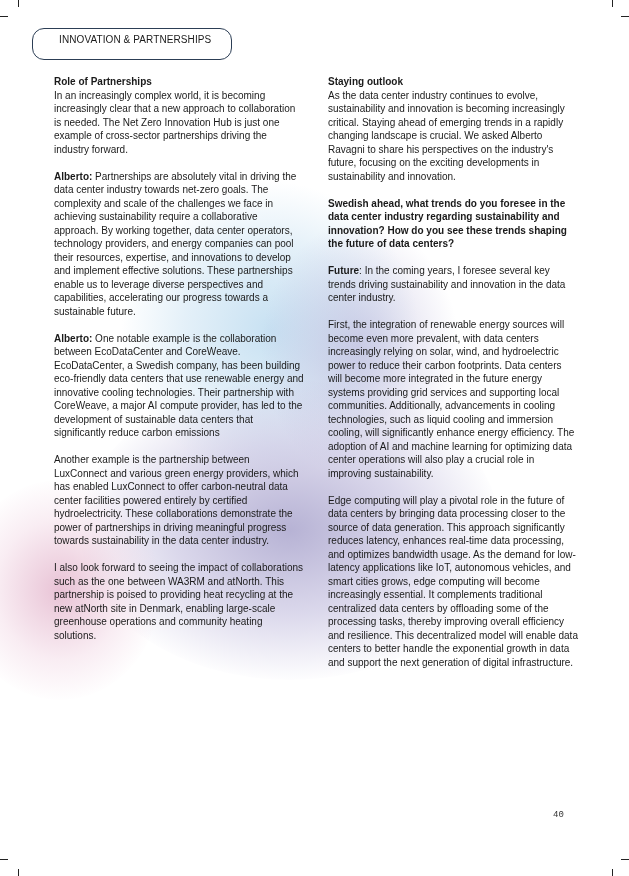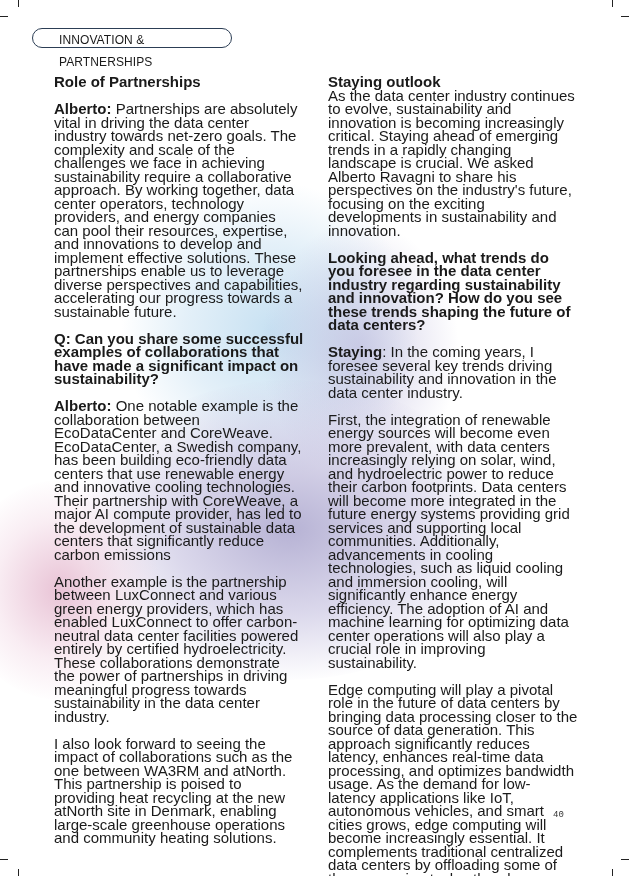--- a/index.html
+++ b/index.html
@@ -15,26 +15,26 @@
   .glow-purple { left: 80px; top: 380px; width: 420px; height: 300px;
     background: radial-gradient(ellipse, rgba(170,165,205,0.85) 0%, rgba(190,185,220,0.55) 40%, rgba(255,255,255,0) 72%); }
   .glow-purple2 { left: 260px; top: 220px; width: 200px; height: 260px;
     background: radial-gradient(ellipse, rgba(180,175,215,0.6) 0%, rgba(255,255,255,0) 70%); }
   .glow-pink { left: -40px; top: 480px; width: 200px; height: 220px;
     background: radial-gradient(ellipse, rgba(225,175,200,0.75) 0%, rgba(240,210,225,0.4) 45%, rgba(255,255,255,0) 72%); }
 
   .crop { position: absolute; background: #222; }
 
   .pill {
-    position: absolute; left: 32px; top: 28px; width: 200px; height: 20px;
+    position: absolute; left: 32px; top: 28px; width: 200px; height: 32px;
     border: 1.2px solid #2c3e55; border-radius: 12px;
-    font-size: 12px; letter-spacing: 0.1px; line-height: 22px;
+    font-size: 10px; letter-spacing: 0.1px; line-height: 22px;
     padding-left: 26px; box-sizing: border-box; color: #1a1a1a;
   }
-  .col { position: absolute; top: 75px; font-size: 15px; line-height: 13.5px; }
+  .col { position: absolute; top: 75px; font-size: 10px; line-height: 13.5px; }
   .col-left { left: 54px; width: 250px; }
   .col-right { left: 328px; width: 250px; }
   .col p { margin: 0 0 13.5px 0; }
   .h { font-weight: bold; }
   .q { font-weight: bold; }
   .a { }
   .speaker { font-weight: bold; }
   .page-num { position: absolute; left: 553px; top: 810px; font-size: 9px; color: #333; font-family: Liberation Mono, monospace; }
 </style>
 </head>
@@ -52,32 +52,32 @@
 <div class="crop" style="left:0;top:859px;width:8px;height:1px;"></div>
 <div class="crop" style="left:18px;top:869px;width:1px;height:7px;"></div>
 <div class="crop" style="left:621px;top:859px;width:8px;height:1px;"></div>
 <div class="crop" style="left:612px;top:869px;width:1px;height:7px;"></div>
 
 <div class="pill">INNOVATION &amp; PARTNERSHIPS</div>
 
 <div class="col col-left">
   <p>
     <span class="h">Role of Partnerships</span><br>
+    <span>In an increasingly complex world, it is becoming increasingly clear that a new approach to collaboration is needed. The Net Zero Innovation Hub is just one example of cross-sector partnerships driving the industry forward.</span>
   </p>
   <p class="a"><span class="speaker">Alberto:</span><span> Partnerships are absolutely vital in driving the data center industry towards net-zero goals. The complexity and scale of the challenges we face in achieving sustainability require a collaborative approach. By working together, data center operators, technology providers, and energy companies can pool their resources, expertise, and innovations to develop and implement effective solutions. These partnerships enable us to leverage diverse perspectives and capabilities, accelerating our progress towards a sustainable future.</span></p>
-  <p class="q">Q: Can you share some successful examples of collaborations that have made a significant impact on sustainability?</p>
   <p class="a"><span class="speaker">Alberto:</span><span> One notable example is the collaboration between EcoDataCenter and CoreWeave. EcoDataCenter, a Swedish company, has been building eco-friendly data centers that use renewable energy and innovative cooling technologies. Their partnership with CoreWeave, a major AI compute provider, has led to the development of sustainable data centers that significantly reduce carbon emissions</span></p>
   <p class="a">Another example is the partnership between LuxConnect and various green energy providers, which has enabled LuxConnect to offer carbon-neutral data center facilities powered entirely by certified hydroelectricity. These collaborations demonstrate the power of partnerships in driving meaningful progress towards sustainability in the data center industry.</p>
   <p class="a">I also look forward to seeing the impact of collaborations such as the one between WA3RM and atNorth. This partnership is poised to providing heat recycling at the new atNorth site in Denmark, enabling large-scale greenhouse operations and community heating solutions.</p>
 </div>
 
 <div class="col col-right">
   <p>
     <span class="h">Staying outlook</span><br>
     <span>As the data center industry continues to evolve, sustainability and innovation is becoming increasingly critical. Staying ahead of emerging trends in a rapidly changing landscape is crucial. We asked Alberto Ravagni to share his perspectives on the industry's future, focusing on the exciting developments in sustainability and innovation.</span>
   </p>
-  <p class="q">Looking ahead, what trends do you foresee in the data center industry regarding sustainability and innovation? How do you see these trends shaping the future of data centers?</p>
-  <p class="a"><span class="speaker">Staying</span><span>: In the coming years, I foresee several key trends driving sustainability and innovation in the data center industry.</span></p>
+  <p class="q">Swedish ahead, what trends do you foresee in the data center industry regarding sustainability and innovation? How do you see these trends shaping the future of data centers?</p>
+  <p class="a"><span class="speaker">Future</span><span>: In the coming years, I foresee several key trends driving sustainability and innovation in the data center industry.</span></p>
   <p class="a">First, the integration of renewable energy sources will become even more prevalent, with data centers increasingly relying on solar, wind, and hydroelectric power to reduce their carbon footprints. Data centers will become more integrated in the future energy systems providing grid services and supporting local communities. Additionally, advancements in cooling technologies, such as liquid cooling and immersion cooling, will significantly enhance energy efficiency. The adoption of AI and machine learning for optimizing data center operations will also play a crucial role in improving sustainability.</p>
   <p class="a">Edge computing will play a pivotal role in the future of data centers by bringing data processing closer to the source of data generation. This approach significantly reduces latency, enhances real-time data processing, and optimizes bandwidth usage. As the demand for low-latency applications like IoT, autonomous vehicles, and smart cities grows, edge computing will become increasingly essential. It complements traditional centralized data centers by offloading some of the processing tasks, thereby improving overall efficiency and resilience. This decentralized model will enable data centers to better handle the exponential growth in data and support the next generation of digital infrastructure.</p>
 </div>
 
 <div class="page-num">40</div>
 
 </body></html>

